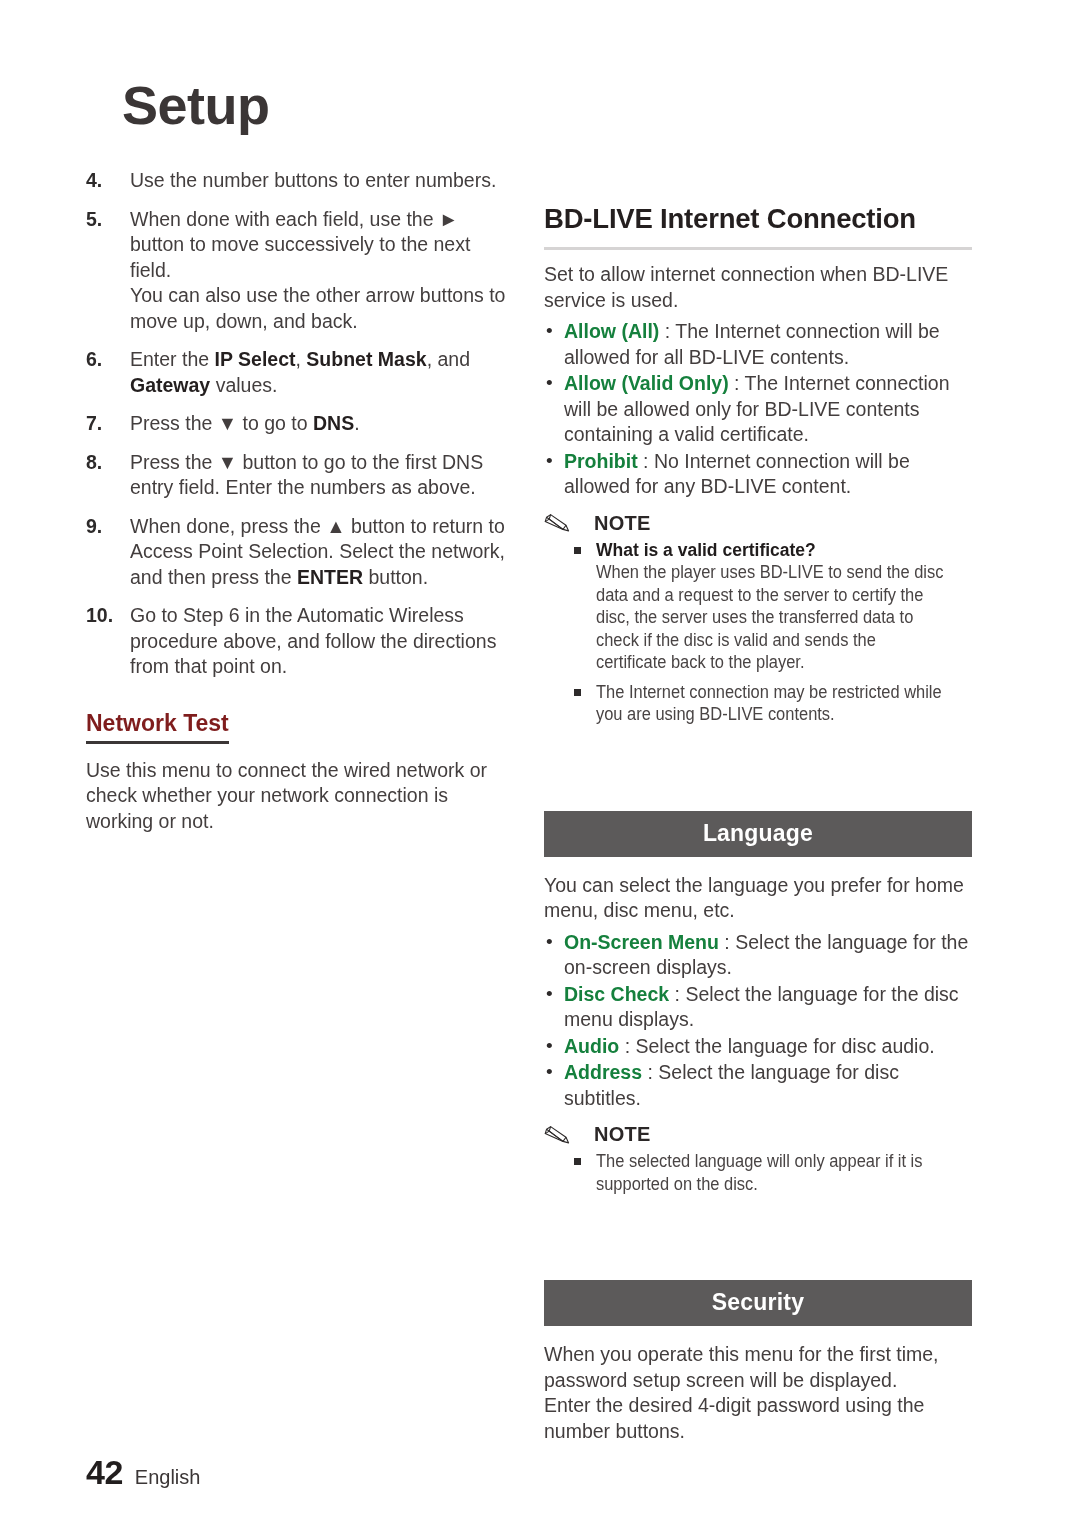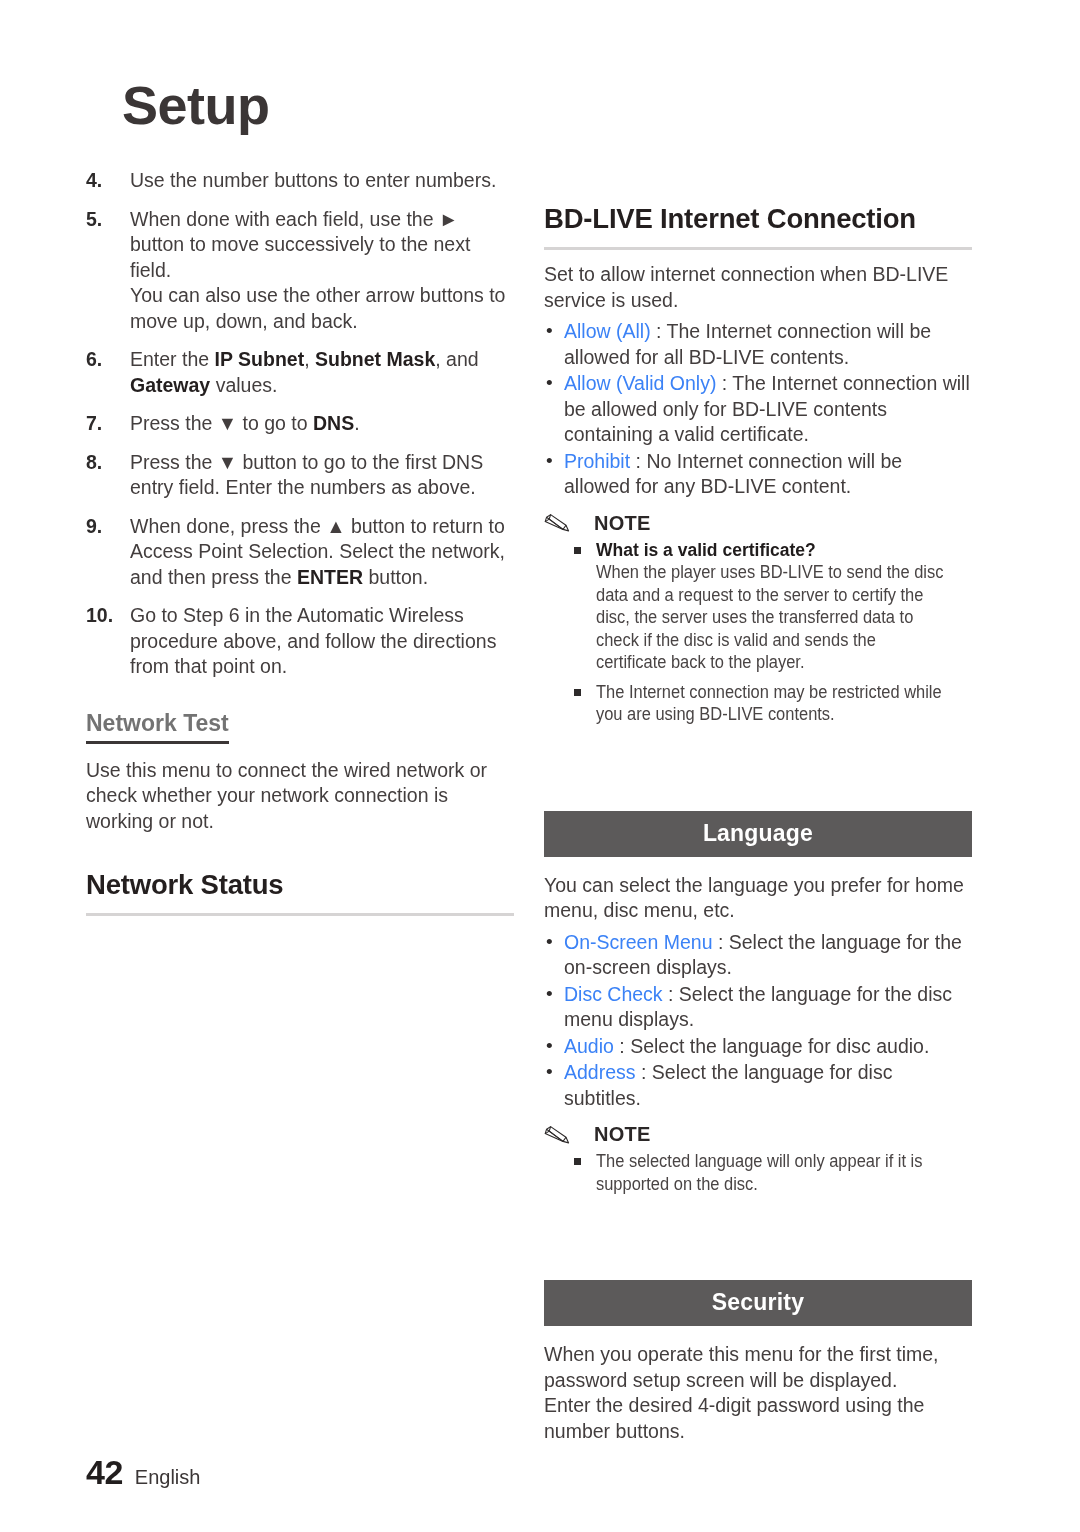--- a/index.html
+++ b/index.html
@@ -71,21 +71,21 @@
 
   
   .subhead-wrap {
     margin-top: 30px;
     margin-bottom: 14px;
   }
   .subhead {
     display: inline-block;
     font-size: 23px;
     font-weight: bold;
-    color: #737373;
+    color: #7f1d1d;
     padding-bottom: 5px;
     border-bottom: 3px solid #3b3636;
     line-height: 1.15;
   }
 
   
   .mainhead-wrap {
     margin-top: 34px;
     margin-bottom: 12px;
   }
@@ -122,21 +122,21 @@
     margin-bottom: 1px;
   }
   .opt::before {
     content: "\2022";
     position: absolute;
     left: 2px;
     top: -1px;
     font-size: 19px;
     color: #2d2a2a;
   }
-  .opt b { color: #3b82f6; font-weight: normal; }
+  .opt b { color: #15803d; font-weight: bold; }
 
   
   .note-block { margin-top: 12px; }
   .note-head {
     display: flex;
     align-items: center;
     gap: 24px;
     font-size: 20px;
     font-weight: bold;
     color: #2b2727;
@@ -228,21 +228,21 @@
       <li class="step">
         <span class="step-num">4.</span>
         <span class="step-text">Use the number buttons to enter numbers.</span>
       </li>
       <li class="step">
         <span class="step-num">5.</span>
         <span class="step-text">When done with each field, use the ► button to move successively to the next field.<br>You can also use the other arrow buttons to move up, down, and back.</span>
       </li>
       <li class="step">
         <span class="step-num">6.</span>
-        <span class="step-text">Enter the <b>IP Subnet</b>, <b>Subnet Mask</b>, and <b>Gateway</b> values.</span>
+        <span class="step-text">Enter the <b>IP Select</b>, <b>Subnet Mask</b>, and <b>Gateway</b> values.</span>
       </li>
       <li class="step">
         <span class="step-num">7.</span>
         <span class="step-text">Press the ▼ to go to <b>DNS</b>.</span>
       </li>
       <li class="step">
         <span class="step-num">8.</span>
         <span class="step-text">Press the ▼ button to go to the first DNS entry field. Enter the numbers as above.</span>
       </li>
       <li class="step">
@@ -253,23 +253,20 @@
         <span class="step-num">10.</span>
         <span class="step-text">Go to Step 6 in the Automatic Wireless procedure above, and follow the directions from that point on.</span>
       </li>
     </ol>
 
     <div class="subhead-wrap">
       <div class="subhead">Network Test</div>
     </div>
     <p class="body-p">Use this menu to connect the wired network or check whether your network connection is working or not.</p>
 
-    <div class="mainhead-wrap">
-      <div class="mainhead">Network Status</div>
-    </div>
 
   </div>
 
   <div class="col col-right">
 
     <div class="mainhead-wrap">
       <div class="mainhead">BD-LIVE Internet Connection</div>
     </div>
     <p class="body-p">Set to allow internet connection when BD-LIVE service is used.</p>
 

